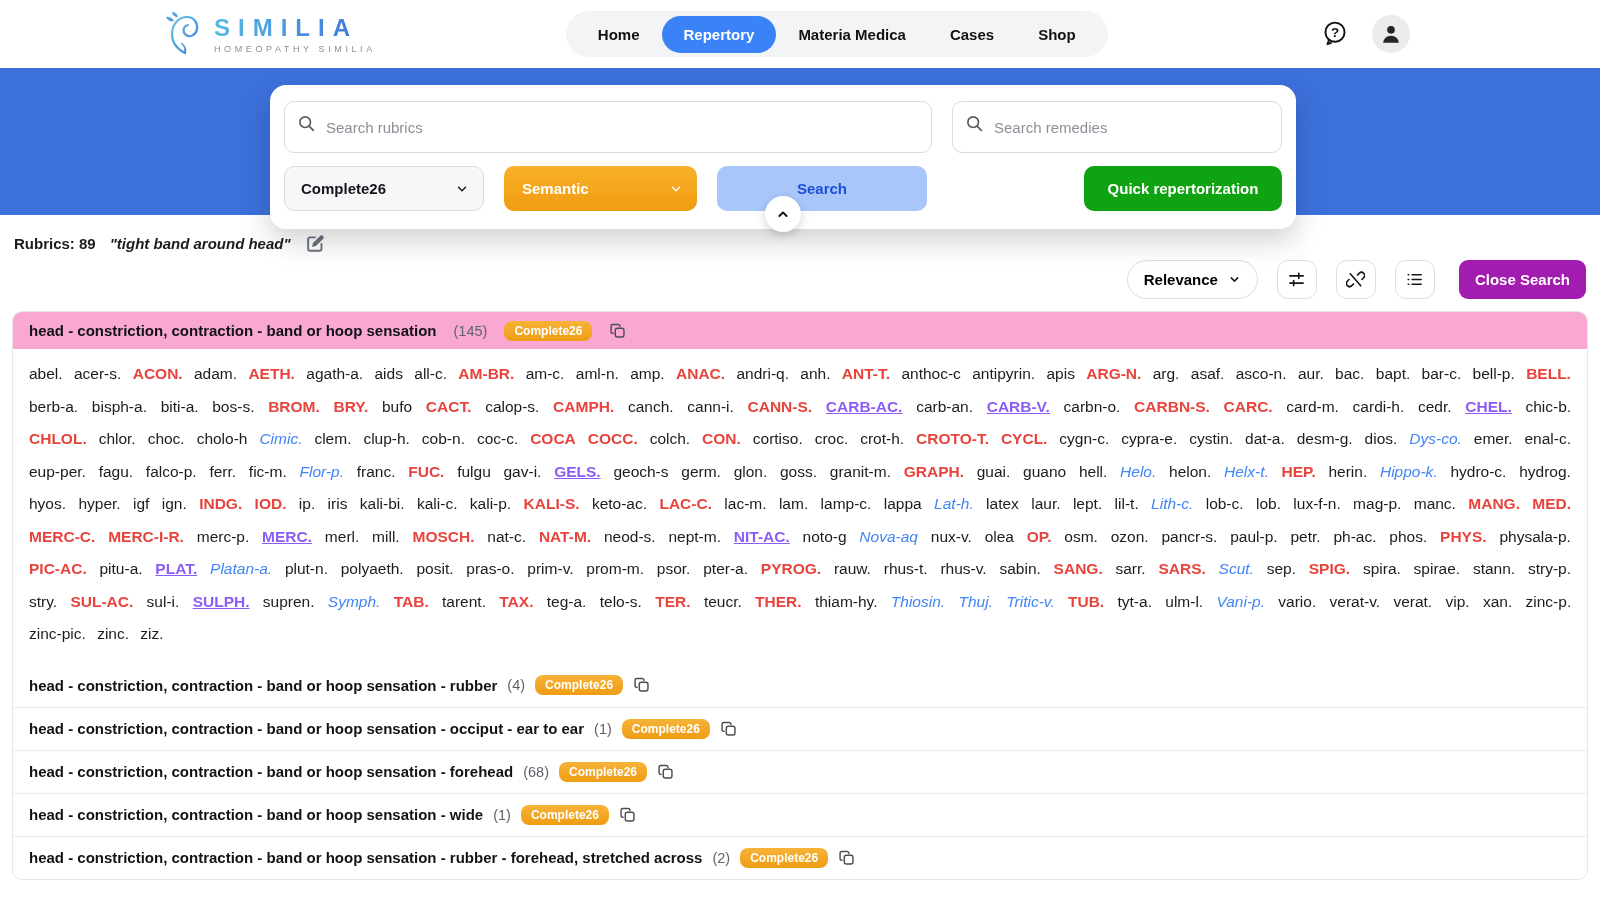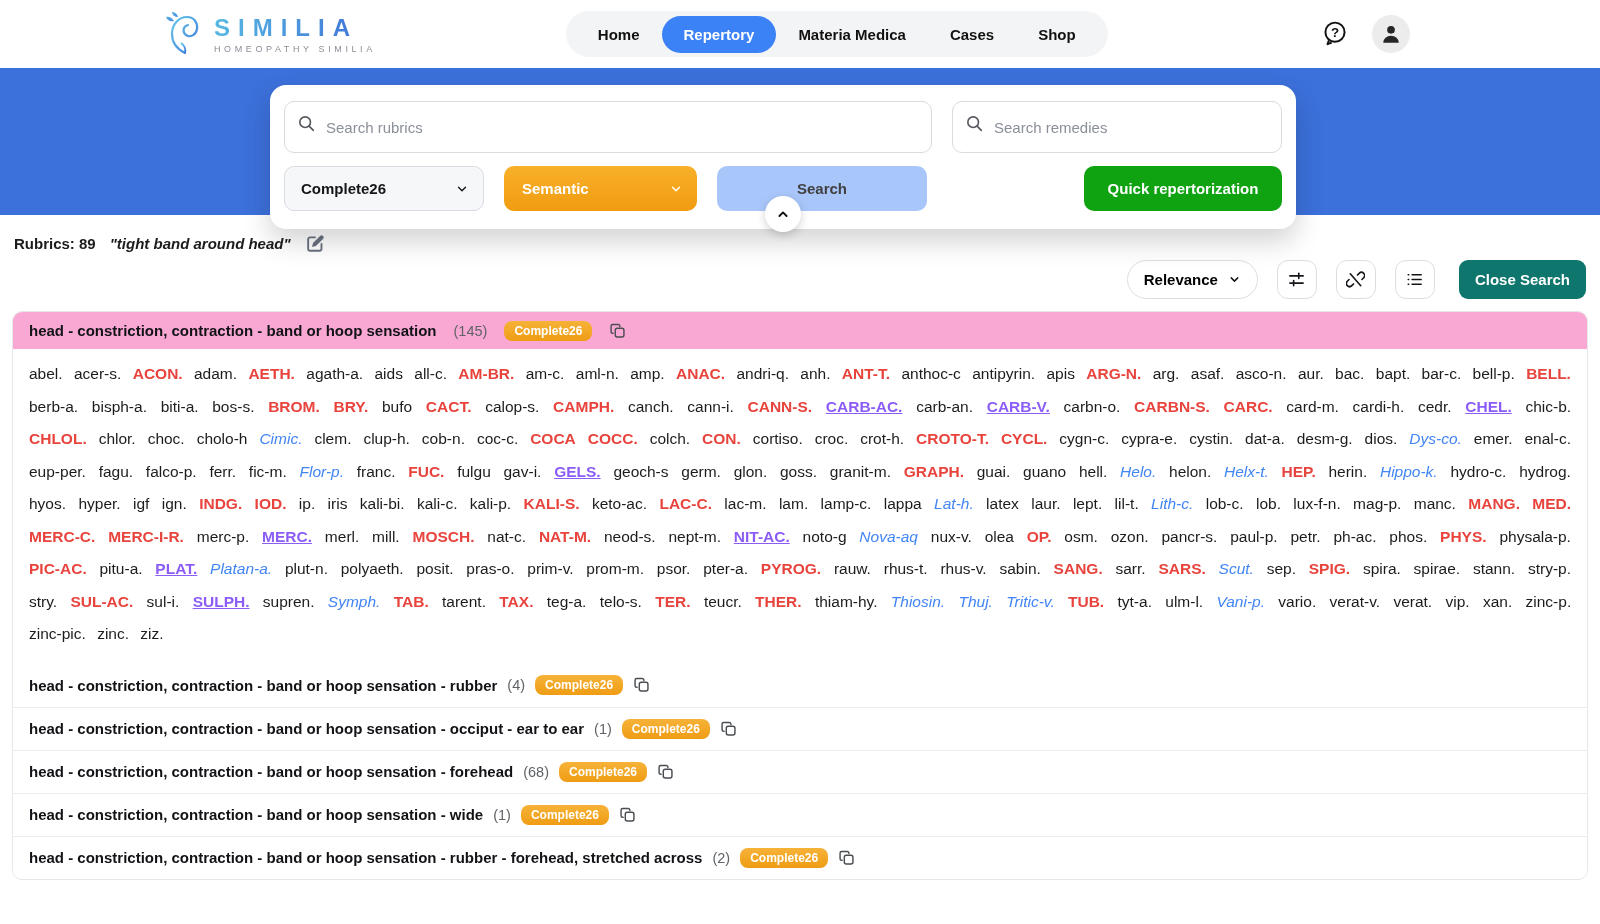--- a/index.html
+++ b/index.html
@@ -33,36 +33,36 @@
     padding:0 12px 0 41px; font-family:inherit; font-size:15px; color:#1c1c1e; outline:none; }
   .search-input::placeholder { color:#8a8f98; }
   .w-rubrics { width:648px; } .w-remedies { width:330px; }
   .btn-row { display:flex; gap:20px; margin-top:13px; align-items:center; }
   .ctrl { height:45px; border-radius:10px; display:flex; align-items:center; font-family:inherit;
     font-size:15px; cursor:pointer; border:none; }
   .sel-repertory { width:200px; background:#f6f7f9; border:1px solid #d8dbe0; color:#15161a;
     font-weight:600; justify-content:space-between; padding:0 14px 0 16px; }
   .sel-mode { width:193px; background:linear-gradient(180deg,#f8b02a,#f09c10); color:#fff;
     font-weight:700; justify-content:space-between; padding:0 14px 0 18px; }
-  .btn-search { width:210px; background:#a9c6fa; color:#404040; font-weight:600; justify-content:center; }
+  .btn-search { width:210px; background:#a9c6fa; color:#1d4ed8; font-weight:600; justify-content:center; }
   .btn-quick { width:198px; margin-left:auto; background:#0fa312; color:#fff; font-weight:700; justify-content:center; }
   .collapse-circle { position:absolute; left:765px; bottom:-17px; width:36px; height:36px; border-radius:50%;
     background:#fff; border:none; box-shadow:0 3px 10px rgba(0,0,0,.18); display:flex; align-items:center; justify-content:center; cursor:pointer; z-index:5; }
 
   
   .meta-row { display:flex; align-items:center; gap:14px; padding:18px 14px 0; font-size:15px; }
   .meta-label { font-weight:700; }
   .meta-query { font-style:italic; font-weight:700; }
   .edit-btn { background:none; border:none; cursor:pointer; padding:0; line-height:0; }
   .controls-row { display:flex; align-items:center; justify-content:flex-end; gap:19px; padding:6px 14px 0; }
   .pill-sort { height:39px; border:1px solid #dcdee2; background:#fff; border-radius:20px;
     display:flex; align-items:center; gap:10px; padding:0 16px; font-family:inherit; font-size:15px; font-weight:600; cursor:pointer; }
   .icon-btn { width:40px; height:39px; border:1px solid #dcdee2; background:#fff; border-radius:11px;
     display:flex; align-items:center; justify-content:center; cursor:pointer; }
-  .btn-close { height:39px; background:#0f766e; border:none; border-radius:9px; color:#fff;
+  .btn-close { height:39px; background:#a21caf; border:none; border-radius:9px; color:#fff;
     font-family:inherit; font-size:15px; font-weight:700; padding:4px 16px; cursor:pointer; margin-left:5px; }
 
   
   .results { margin:12px 12px 0; border:1px solid #e6e7ea; border-radius:10px; overflow:hidden; background:#fff; }
   .rub-row { display:flex; align-items:center; gap:10px; padding:0 16px; min-height:43px; cursor:pointer; background:#fff; }
   .rub-row.main { background:#f9a8d4; min-height:37px;gap:17px; }
   .rub-row + .rub-row, .rem-block + .rub-row { border-top:1px solid #ececee; }
   .rub-title { font-size:15px; font-weight:700; color:#121316; }
   .rub-count { font-size:14.5px; color:#5f6368; }
   .badge { font-size:12px; font-weight:600; color:#fff; background:linear-gradient(180deg,#f6b339,#ef9c13);

